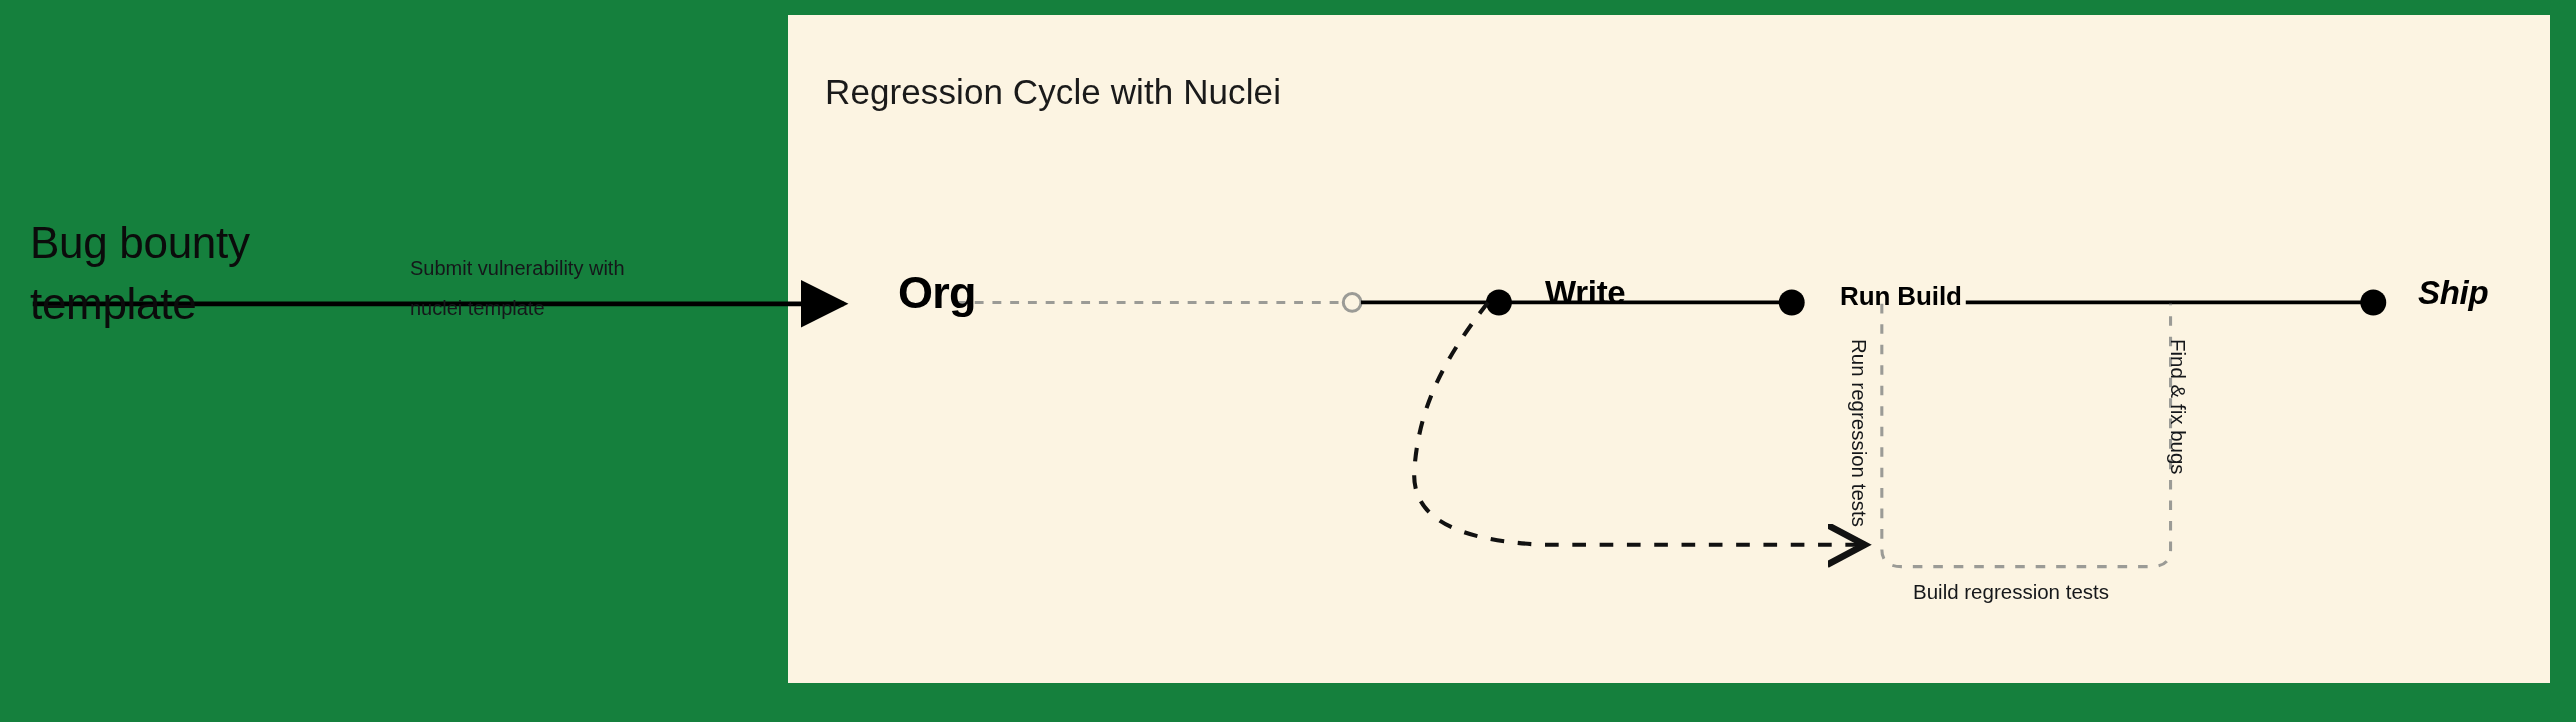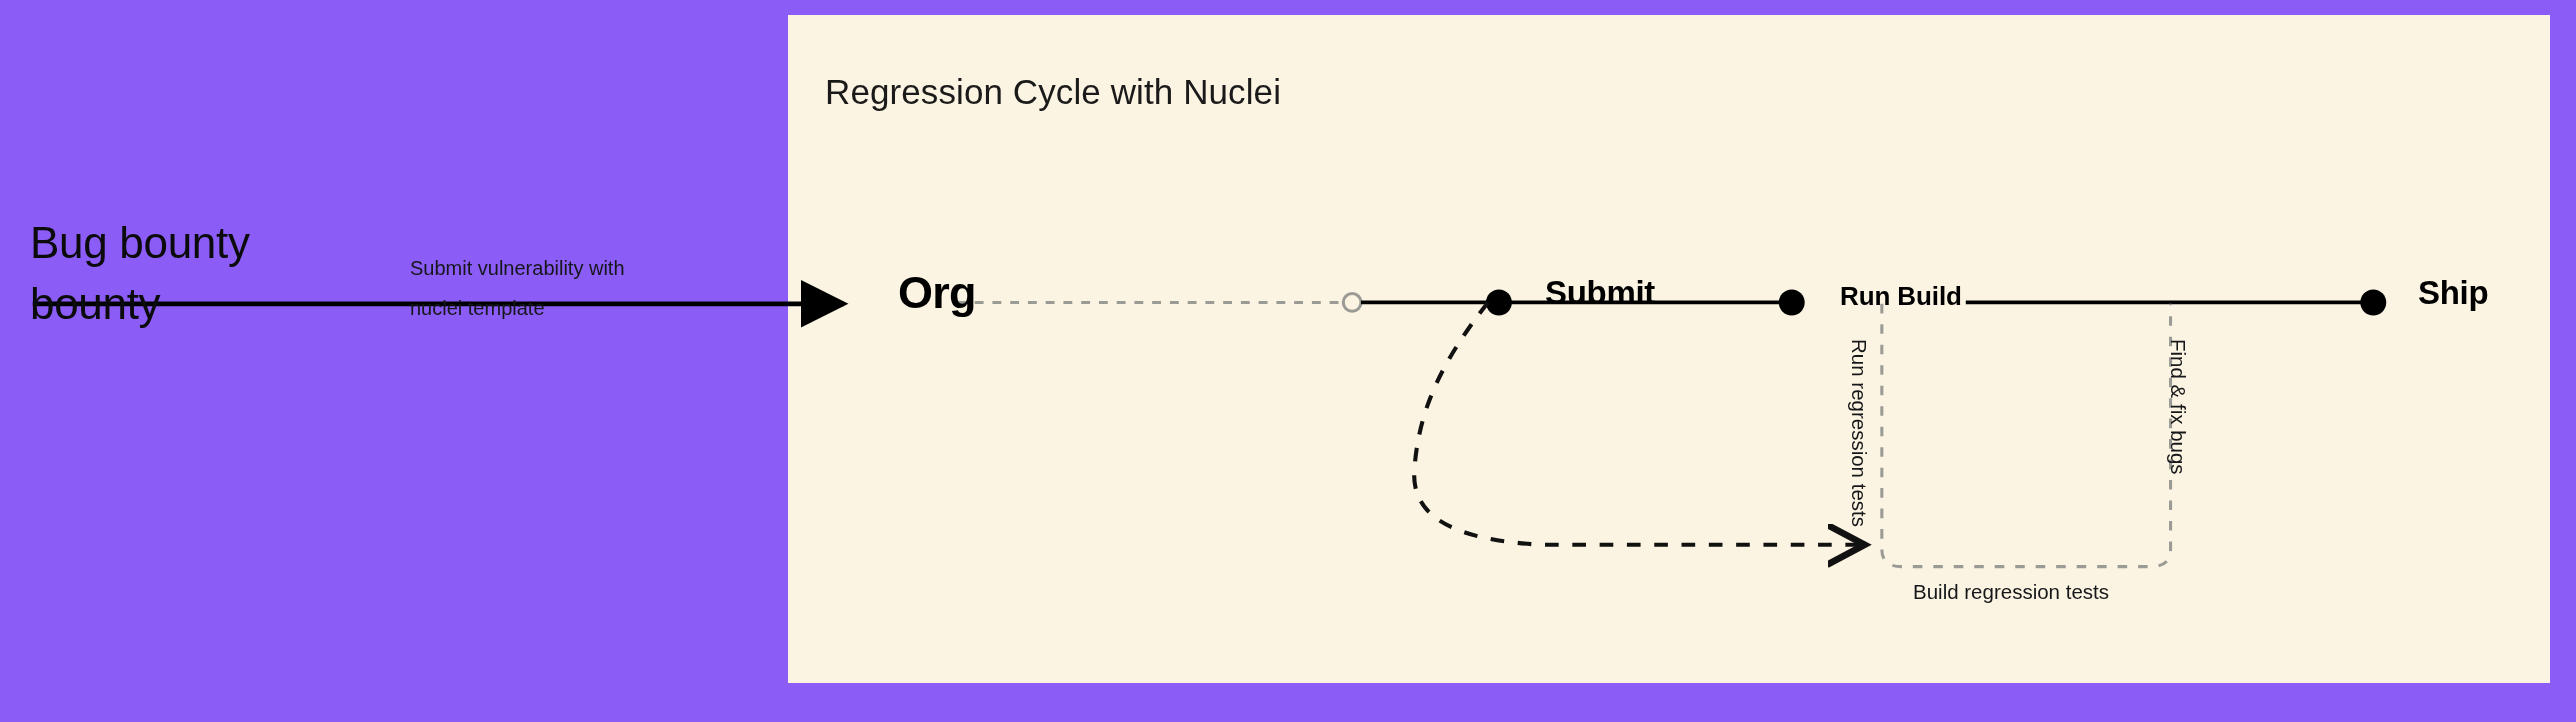--- a/index.html
+++ b/index.html
@@ -2,21 +2,21 @@
 <html style="font-size:11px"><head>
 <meta charset="utf-8">
 <title>Regression Cycle with Nuclei</title>
 <style>
   html,body{margin:0;padding:0;background:#ffffff;}
   body{
     width:2576px;height:723px;
     font-family:"Liberation Sans","DejaVu Sans",sans-serif;
     color:#000;overflow:hidden;position:relative;
   }
-  #stage{position:absolute;left:0;top:0;width:2576px;height:723px;background:#8b5cf6;}
+  #stage{position:absolute;left:0;top:0;width:2576px;height:723px;background:#15803d;}
 
   
   .panel{
     position:absolute;
     left:788px;top:15px;width:1762px;height:668px;
     background:#fcf4e2;
   }
 
   
   .panel-title{
@@ -36,21 +36,21 @@
   .edge-label-left{
     position:absolute;left:410px;top:248px;width:355px;
     font-size:20px;font-weight:400;line-height:2.0;color:#15171a;
   }
 
   
   .node-label{position:absolute;white-space:nowrap;color:#000;font-weight:700;margin-left:24px;}
   .lbl-org  {left:874px;top:267px;font-size:45px;letter-spacing:-0.7px;}
   .lbl-build{left:1521px;top:274px;font-size:33px;letter-spacing:-0.3px;}
   .lbl-run  {left:1816px;top:281px;font-size:26px;letter-spacing:-0.1px;}
-  .lbl-ship {left:2394px;top:274px;font-size:33px;letter-spacing:-0.3px;}
+  .lbl-ship {left:2394px;top:274px;font-size:33px;letter-spacing:-0.3px;font-style:italic;}
 
   
   .edge-label-org{
     position:absolute;left:1036px;top:253px;width:321px;
     font-size:20px;font-weight:400;line-height:2.0;color:#15171a;
   }
 
   
   .vlabel{
     position:absolute;white-space:nowrap;
@@ -109,32 +109,32 @@
              Q 2757 830, 2786 830
              L 3151 830
              Q 3180 830, 3180 805
              L 3180 445" fill="none" stroke="#9b9b96" stroke-width="4.5" stroke-dasharray="14 16" stroke-linecap="butt"></path>
   </svg>
 
   <div class="panel-title">Regression Cycle with Nuclei</div>
 
   <div class="hero">
     <div>Bug bounty</div>
-    <div>bounty</div>
+    <div>template</div>
   </div>
 
   <div class="edge-label-left">
     <div>Submit vulnerability with</div>
     <div>nuclei template</div>
   </div>
 
   <div class="node-label lbl-org">Org</div>
 
 
-  <div class="node-label lbl-build">Submit</div>
+  <div class="node-label lbl-build">Write</div>
   <div class="node-label lbl-run">Run Build</div>
   <div class="node-label lbl-ship">Ship</div>
 
   <div class="vlabel vlabel-run">Run regression tests</div>
   <div class="vlabel vlabel-find">Find &amp; fix bugs</div>
   <div class="hlabel-write">Build regression tests</div>
 
 </div>
 
 

